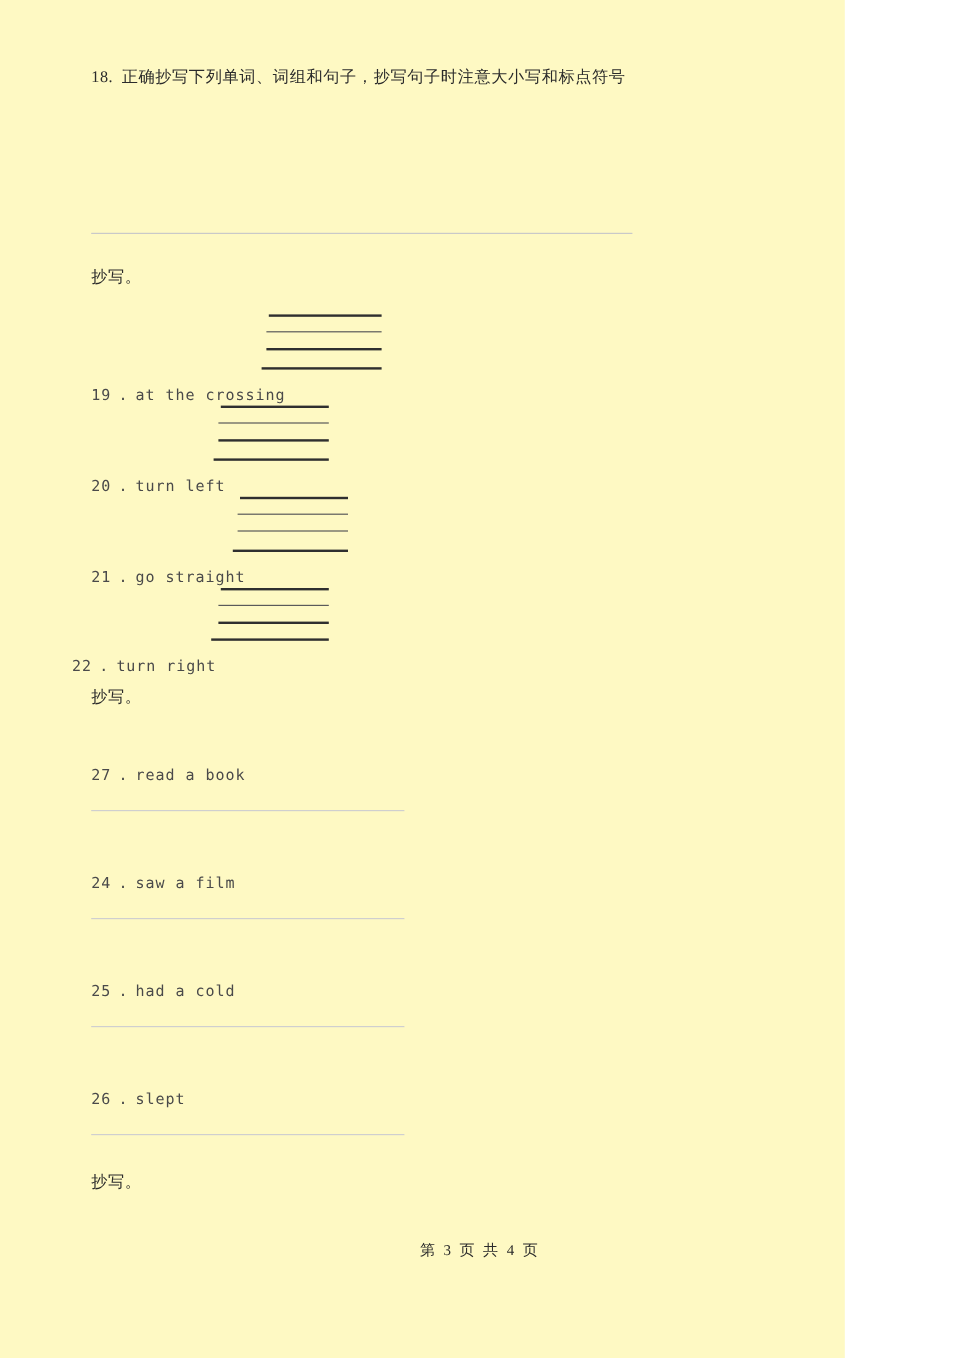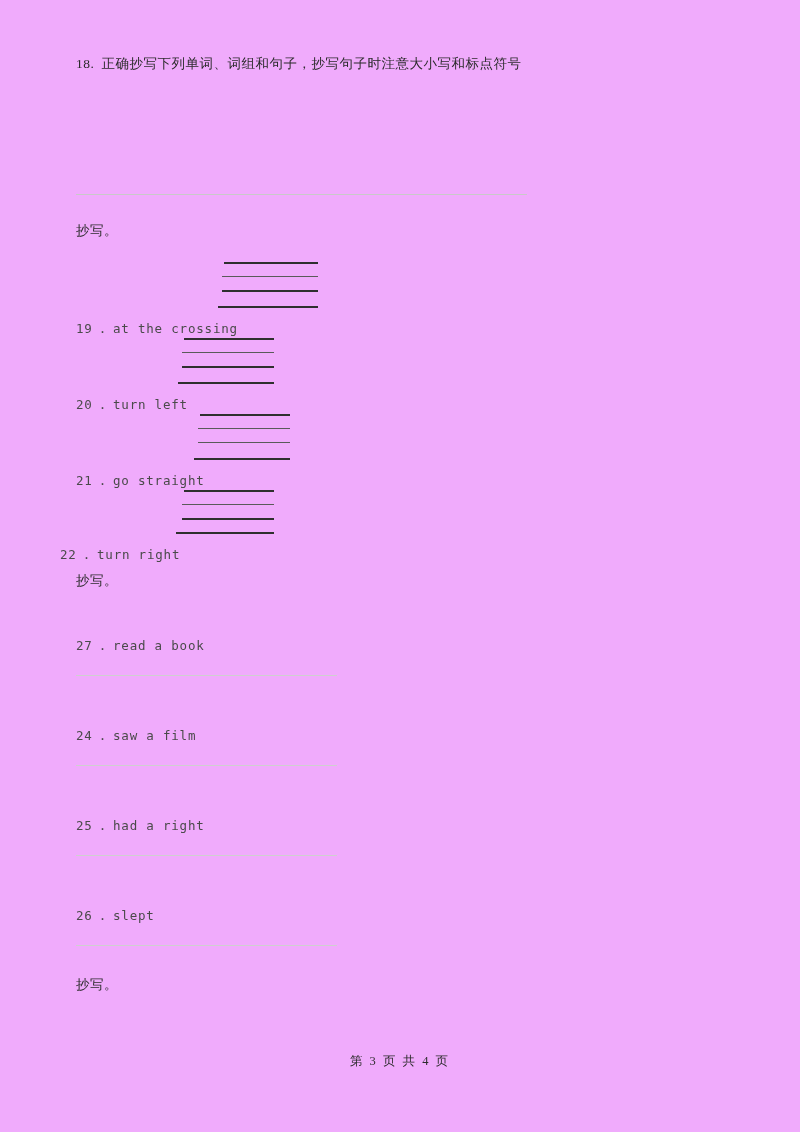--- a/index.html
+++ b/index.html
@@ -11,23 +11,23 @@
     width: 800px;
     height: 1132px;
     position: relative;
     font-family: "Liberation Sans", sans-serif;
     color: #3a3a3a;
     overflow: hidden;
   }
   .page {
     position: absolute;
     left: 0; top: 0;
-    width: 800px;
+    width: 704px;
     height: 1132px;
-    background: #f0abfc;
+    background: #fef9c3;
   }
 
   
   .cn {
     font-family: "Liberation Serif", "DejaVu Serif", serif;
     color: #2b2b2b;
     letter-spacing: 0.5px;
   }
   .mono {
     font-family: "DejaVu Sans Mono", "Liberation Mono", monospace;
@@ -104,21 +104,20 @@
 
   
   .footer {
     position: absolute;
     left: 0;
     top: 1034px;
     width: 800px;
     text-align: center;
     font-size: 12.5px;
     letter-spacing: 2px;
-    margin-top: 19px;
   }
 </style>
 </head>
 <body>
 
 <div class="page">
 
   <div class="q-head cn">
     <span>18</span><span>.</span><span style="display:inline-block;width:7px"></span><span>正确抄写下列单词、词组和句子，抄写句子时注意大小写和标点符号</span>
   </div>
@@ -182,21 +181,21 @@
     <span>27</span><span style="display:inline-block;width:6px"></span><span>.</span><span style="display:inline-block;width:6px"></span><span>read a book</span>
   </div>
   <div class="rule-short" style="top:675px"></div>
 
   <div class="item mono" style="left:76px; top:710px">
     <span>24</span><span style="display:inline-block;width:6px"></span><span>.</span><span style="display:inline-block;width:6px"></span><span>saw a film</span>
   </div>
   <div class="rule-short" style="top:765px"></div>
 
   <div class="item mono" style="left:76px; top:800px">
-    <span>25</span><span style="display:inline-block;width:6px"></span><span>.</span><span style="display:inline-block;width:6px"></span><span>had a right</span>
+    <span>25</span><span style="display:inline-block;width:6px"></span><span>.</span><span style="display:inline-block;width:6px"></span><span>had a cold</span>
   </div>
   <div class="rule-short" style="top:855px"></div>
 
   <div class="item mono" style="left:76px; top:890px">
     <span>26</span><span style="display:inline-block;width:6px"></span><span>.</span><span style="display:inline-block;width:6px"></span><span>slept</span>
   </div>
   <div class="rule-short" style="top:945px"></div>
 
   <div class="copy-label cn" style="top:976px">抄写。</div>
 

